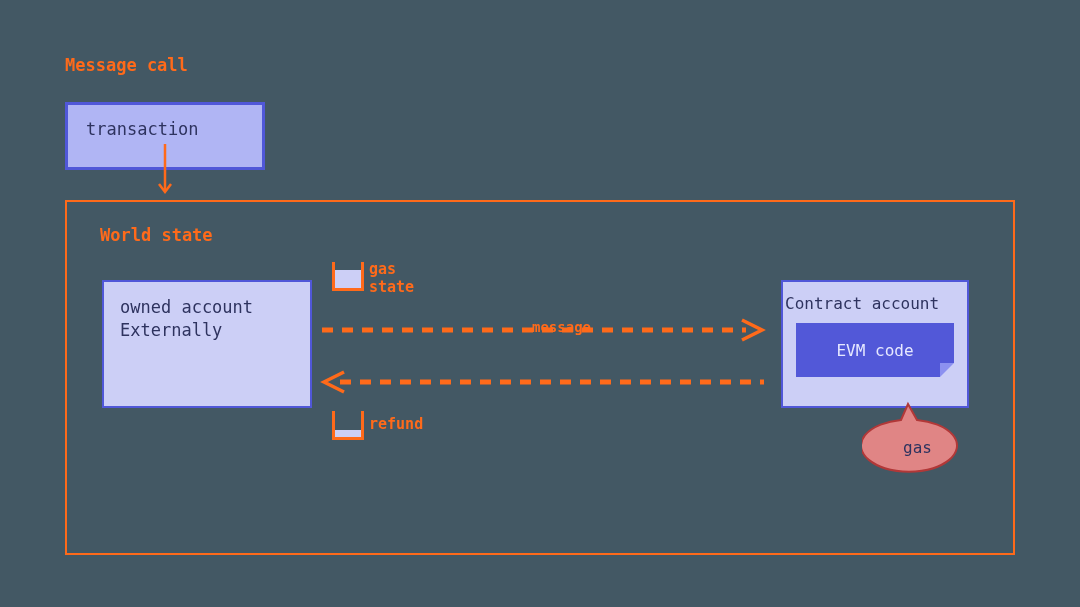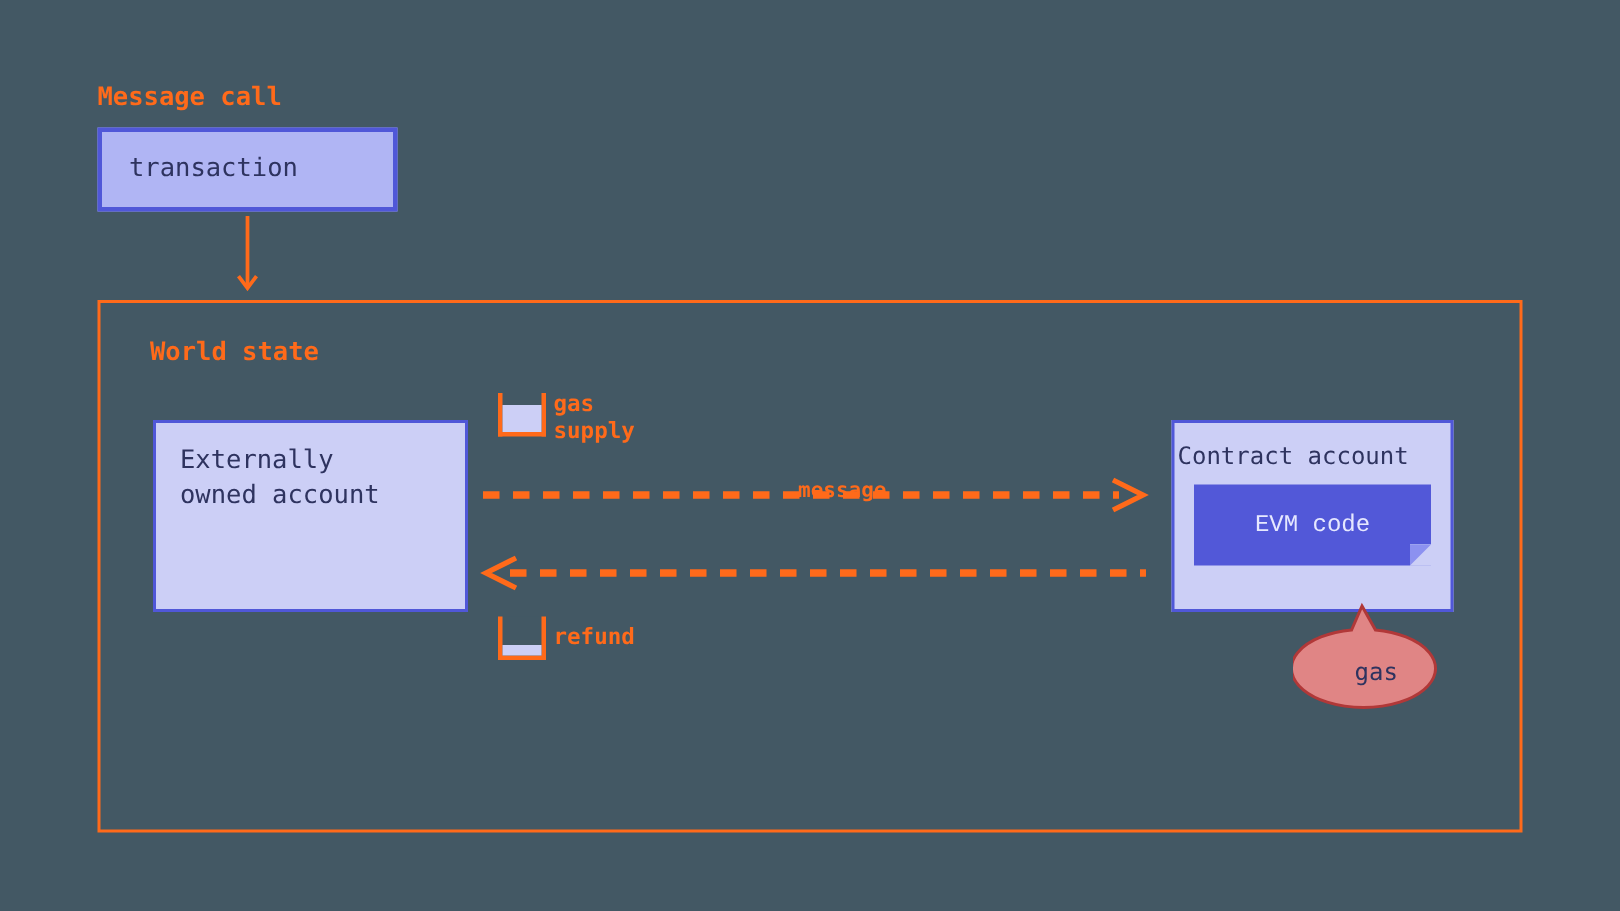--- a/index.html
+++ b/index.html
@@ -86,46 +86,46 @@
     stroke-width: 2;
   }
 
   svg { display: block; }
 </style>
 </head>
 <body>
 
 <div class="layer orange-text" style="left:65px; top:55px; font-weight:600;">Message call</div>
 
-<div class="layer tx-box" style="left:65px; top:85px; width:200px; height:56px;">
+<div class="layer tx-box" style="left:65px; top:102px; width:200px; height:68px;">
   <span class="dark-text">transaction</span>
 </div>
 
 <svg class="layer" style="left:155px; top:142px;" width="20" height="58">
   <line x1="10" y1="2" x2="10" y2="48" stroke="#FF6A1A" stroke-width="2.5"></line>
   <polyline points="4,42 10,50 16,42" fill="none" stroke="#FF6A1A" stroke-width="2.5"></polyline>
 </svg>
 
 <div class="layer world-box" style="left:65px; top:200px; width:950px; height:355px;"></div>
 
 <div class="layer orange-text" style="left:100px; top:225px;">World state</div>
 
 <div class="layer acct-box" style="left:102px; top:280px; width:210px; height:128px; padding:14px 16px;">
   <div class="dark-text" style="line-height:1.35;">
+    <div>owned account</div>
     <div>Externally</div>
-    <div>owned account</div>
   </div>
 </div>
 
 <div class="bucket layer" style="left:332px; top:262px;">
   <div class="fill" style="height:18px;"></div>
 </div>
 <div class="layer orange-text" style="left:369px; top:260px; font-size:15px; line-height:1.2;">
   <div>gas</div>
-  <div>supply</div>
+  <div>state</div>
 </div>
 
 <div class="layer orange-text" style="left:532px; top:295px; font-size:14px;margin-top:24px;">message</div>
 
 <svg class="layer" style="left:318px; top:318px;" width="450" height="24">
   <line x1="4" y1="12" x2="428" y2="12" stroke="#FF6A1A" stroke-width="5" stroke-dasharray="11 9" stroke-linecap="butt"></line>
   <polyline points="424,2 444,12 424,22" fill="none" stroke="#FF6A1A" stroke-width="3.5"></polyline>
 </svg>
 
 <svg class="layer" style="left:318px; top:370px;" width="450" height="24">
@@ -133,21 +133,21 @@
   <polyline points="26,2 6,12 26,22" fill="none" stroke="#FF6A1A" stroke-width="3.5"></polyline>
 </svg>
 
 <div class="bucket layer" style="left:332px; top:411px;">
   <div class="fill" style="height:7px;"></div>
 </div>
 <div class="layer orange-text" style="left:369px; top:415px; font-size:15px;">refund</div>
 
 <div class="layer acct-box" style="left:781px; top:280px; width:188px; height:128px; padding:12px 2px;">
   <div class="dark-text" style="font-size:16px; margin-bottom:10px;">Contract account</div>
-  <div class="evm-box" style="width:158px; height:54px; margin:0 auto;font-family:Liberation Mono, monospace;">
+  <div class="evm-box" style="width:158px; height:54px; margin:0 auto;">
     <span class="light-text">EVM code</span>
     <div class="evm-fold-b"></div>
     <div class="evm-fold"></div>
   </div>
 </div>
 
 <svg class="layer" style="left:862px; top:398px;" width="110" height="78">
   <path class="gas-bubble" d="M 46 6 L 55 22 A 48 26 0 1 1 39 22 Z"></path>
 </svg>
 <div class="layer dark-text" style="left:903px; top:438px; font-size:16px;">gas</div>

